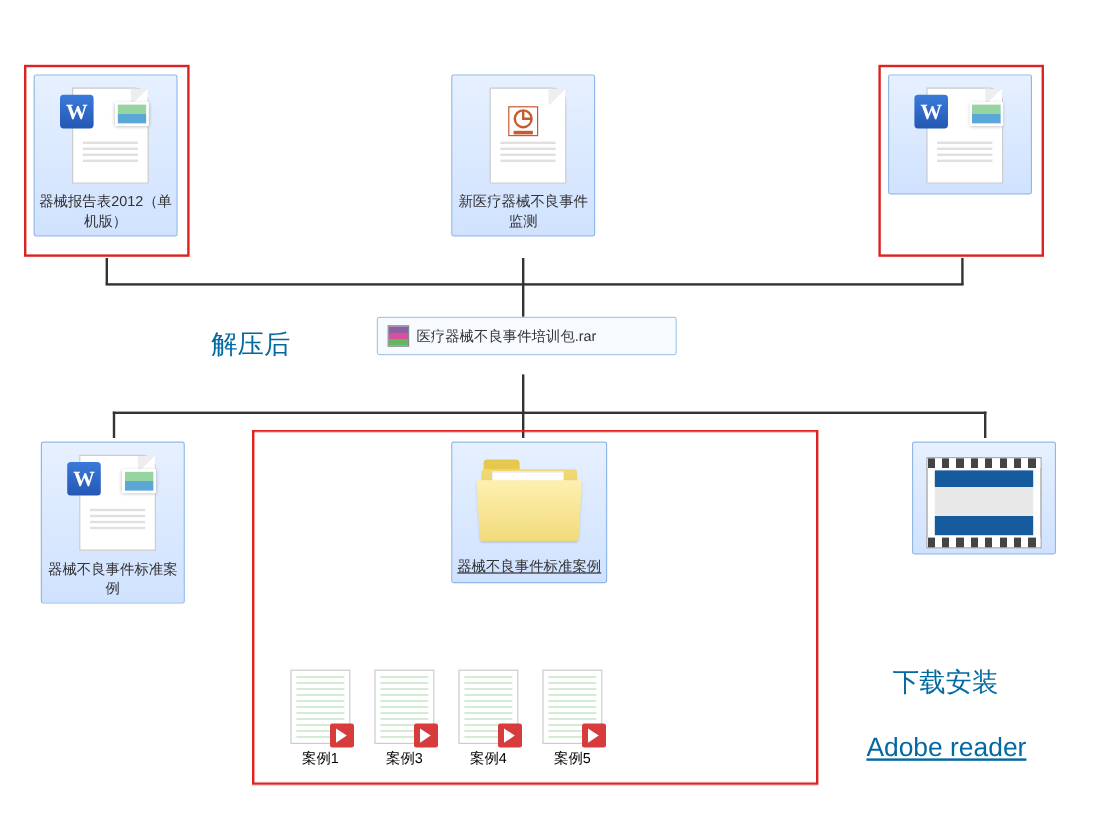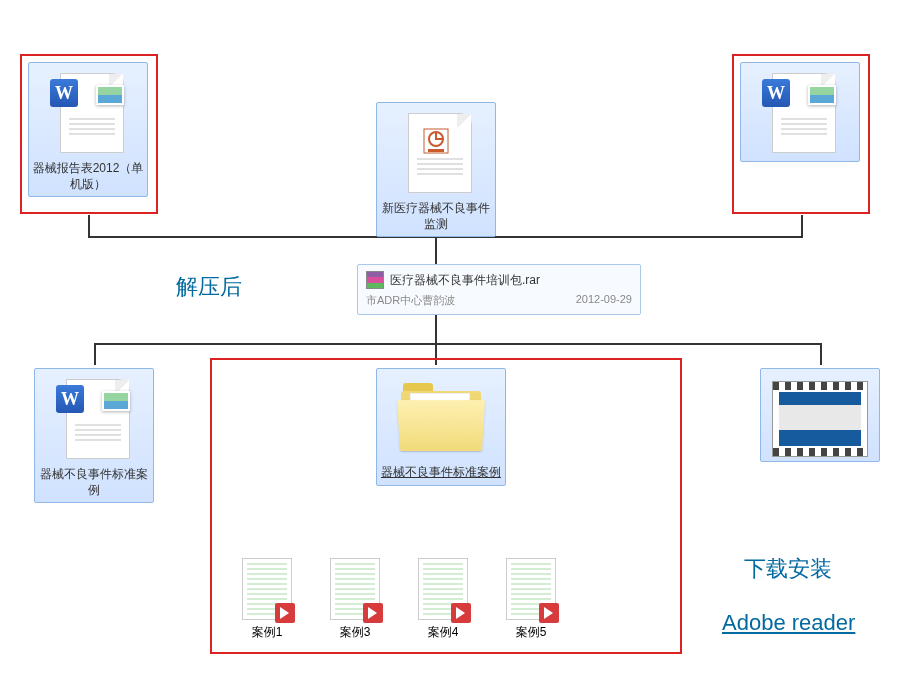--- a/index.html
+++ b/index.html
@@ -18,28 +18,28 @@
 .pic-thumb { position: absolute; right: 4px; top: 18px; width: 28px; height: 20px; background: linear-gradient(#96d5a2 50%, #5ba8d6 50%); border: 2px solid #fff; box-shadow: 0 1px 3px rgba(0,0,0,0.3); }
 .folder-icon { width: 90px; height: 70px; margin: 10px auto 0; position: relative; }
 .folder-back { position: absolute; width: 80px; height: 58px; background: linear-gradient(#f0d976, #e5c84d); border-radius: 3px 3px 2px 2px; top: 8px; left: 5px; }
 .folder-tab { position: absolute; width: 30px; height: 10px; background: #e5c84d; border-radius: 3px 3px 0 0; top: 0; left: 7px; }
 .folder-paper { position: absolute; width: 60px; height: 48px; background: #fff; top: 10px; left: 14px; border: 1px solid #eee; }
 .folder-front { position: absolute; width: 82px; height: 48px; background: linear-gradient(#fdf0b0, #f2da7a); top: 20px; left: 4px; transform: perspective(100px) rotateX(-8deg); transform-origin: bottom; border-radius: 2px; box-shadow: 0 1px 2px rgba(0,0,0,0.2); }
 .video-icon { width: 96px; height: 76px; margin: 8px auto 0; background: #fff; border: 1px solid #999; position: relative; padding: 8px 4px; }
 .video-strip { position: absolute; left: 0; right: 0; height: 8px; background: repeating-linear-gradient(90deg, #444 0 6px, #fff 6px 12px); }
 .video-strip.top { top: 0; } .video-strip.bot { bottom: 0; }
 .video-screen { position: absolute; inset: 10px 6px; background: linear-gradient(#165b9e 25%, #e8e8e8 25% 70%, #165b9e 70%); }
-.rar-box { position: absolute; left: 314px; top: 264px; width: 284px; background: #f7fbff; border: 1px solid #a9c8ea; border-radius: 2px; padding: 6px 8px; margin-left: 43px; }
+.rar-box { position: absolute; left: 314px; top: 264px; width: 250px; background: #f7fbff; border: 1px solid #a9c8ea; border-radius: 2px; padding: 6px 8px; }
 .rar-title { color: #333; display: flex; align-items: center; gap: 6px; }
 .rar-sub { color: #888; margin-top: 4px; font-size: 11px; display: flex; justify-content: space-between; }
 .rar-ico { width: 18px; height: 18px; background: linear-gradient(#8e5fa2 33%, #d94f9e 33% 66%, #5fb760 66%); border: 1px solid #888; flex-shrink: 0; }
 .red-frame { position: absolute; border: 2.5px solid #d22; pointer-events: none; }
 .annot { position: absolute; font-size: 22px; color: #0369a1; }
 .line { position: absolute; background: #333; }
-.pdf-row { position: absolute; left: 232px; top: 558px; display: flex; gap: 18px; }
+.pdf-row { position: absolute; left: 232px; top: 558px; display: flex; }
 .pdf-item { width: 70px; text-align: center; }
 .pdf-thumb { width: 50px; height: 62px; background: #fff; border: 1px solid #ccc; margin: 0 auto 4px; position: relative; }
 .pdf-thumb::before { content: ""; position: absolute; inset: 4px; background: repeating-linear-gradient(#b6e0b6 0 2px, #fff 2px 5px); opacity: 0.6; }
 .pdf-badge { position: absolute; right: -4px; bottom: -4px; width: 20px; height: 20px; background: #d83b3b; border-radius: 2px; }
 .pdf-badge::after { content: ""; position: absolute; left: 5px; top: 4px; width: 0; height: 0; border-top: 6px solid transparent; border-bottom: 6px solid transparent; border-left: 9px solid #fff; }
 </style>
 </head>
 <body>
 
 <div class="dotted-bg"></div>
@@ -64,21 +64,21 @@
           <div></div>
           <div></div>
         </div>
       </div>
     <div class="word-badge">W</div>
     <div class="pic-thumb"></div>
   </div>
   <div class="label">器械报告表2012（单机版）</div>
 </div>
 
-<div class="file-item selected" style="left:376px; top:62px;margin-top:40px;">
+<div class="file-item selected" style="left:376px; top:62px;">
   <div class="icon-box">
     <div class="doc-page">
         <div class="doc-lines">
           <div></div>
           <div></div>
           <div></div>
           <div></div>
         </div>
       </div>
     <svg class="ppt-badge" viewBox="0 0 32 32">
@@ -103,24 +103,20 @@
       </div>
     <div class="word-badge">W</div>
     <div class="pic-thumb"></div>
   </div>
 </div>
 
 <div class="rar-box">
   <div class="rar-title">
       <div class="rar-ico"></div>
       <span>医疗器械不良事件培训包.rar</span>
-    </div>
-  <div class="rar-sub">
-      <span>市ADR中心曹韵波</span>
-      <span>2012-09-29</span>
     </div>
 </div>
 
 <div class="file-item selected" style="left:34px; top:368px;">
   <div class="icon-box">
     <div class="doc-page">
         <div class="doc-lines">
           <div></div>
           <div></div>
           <div></div>

